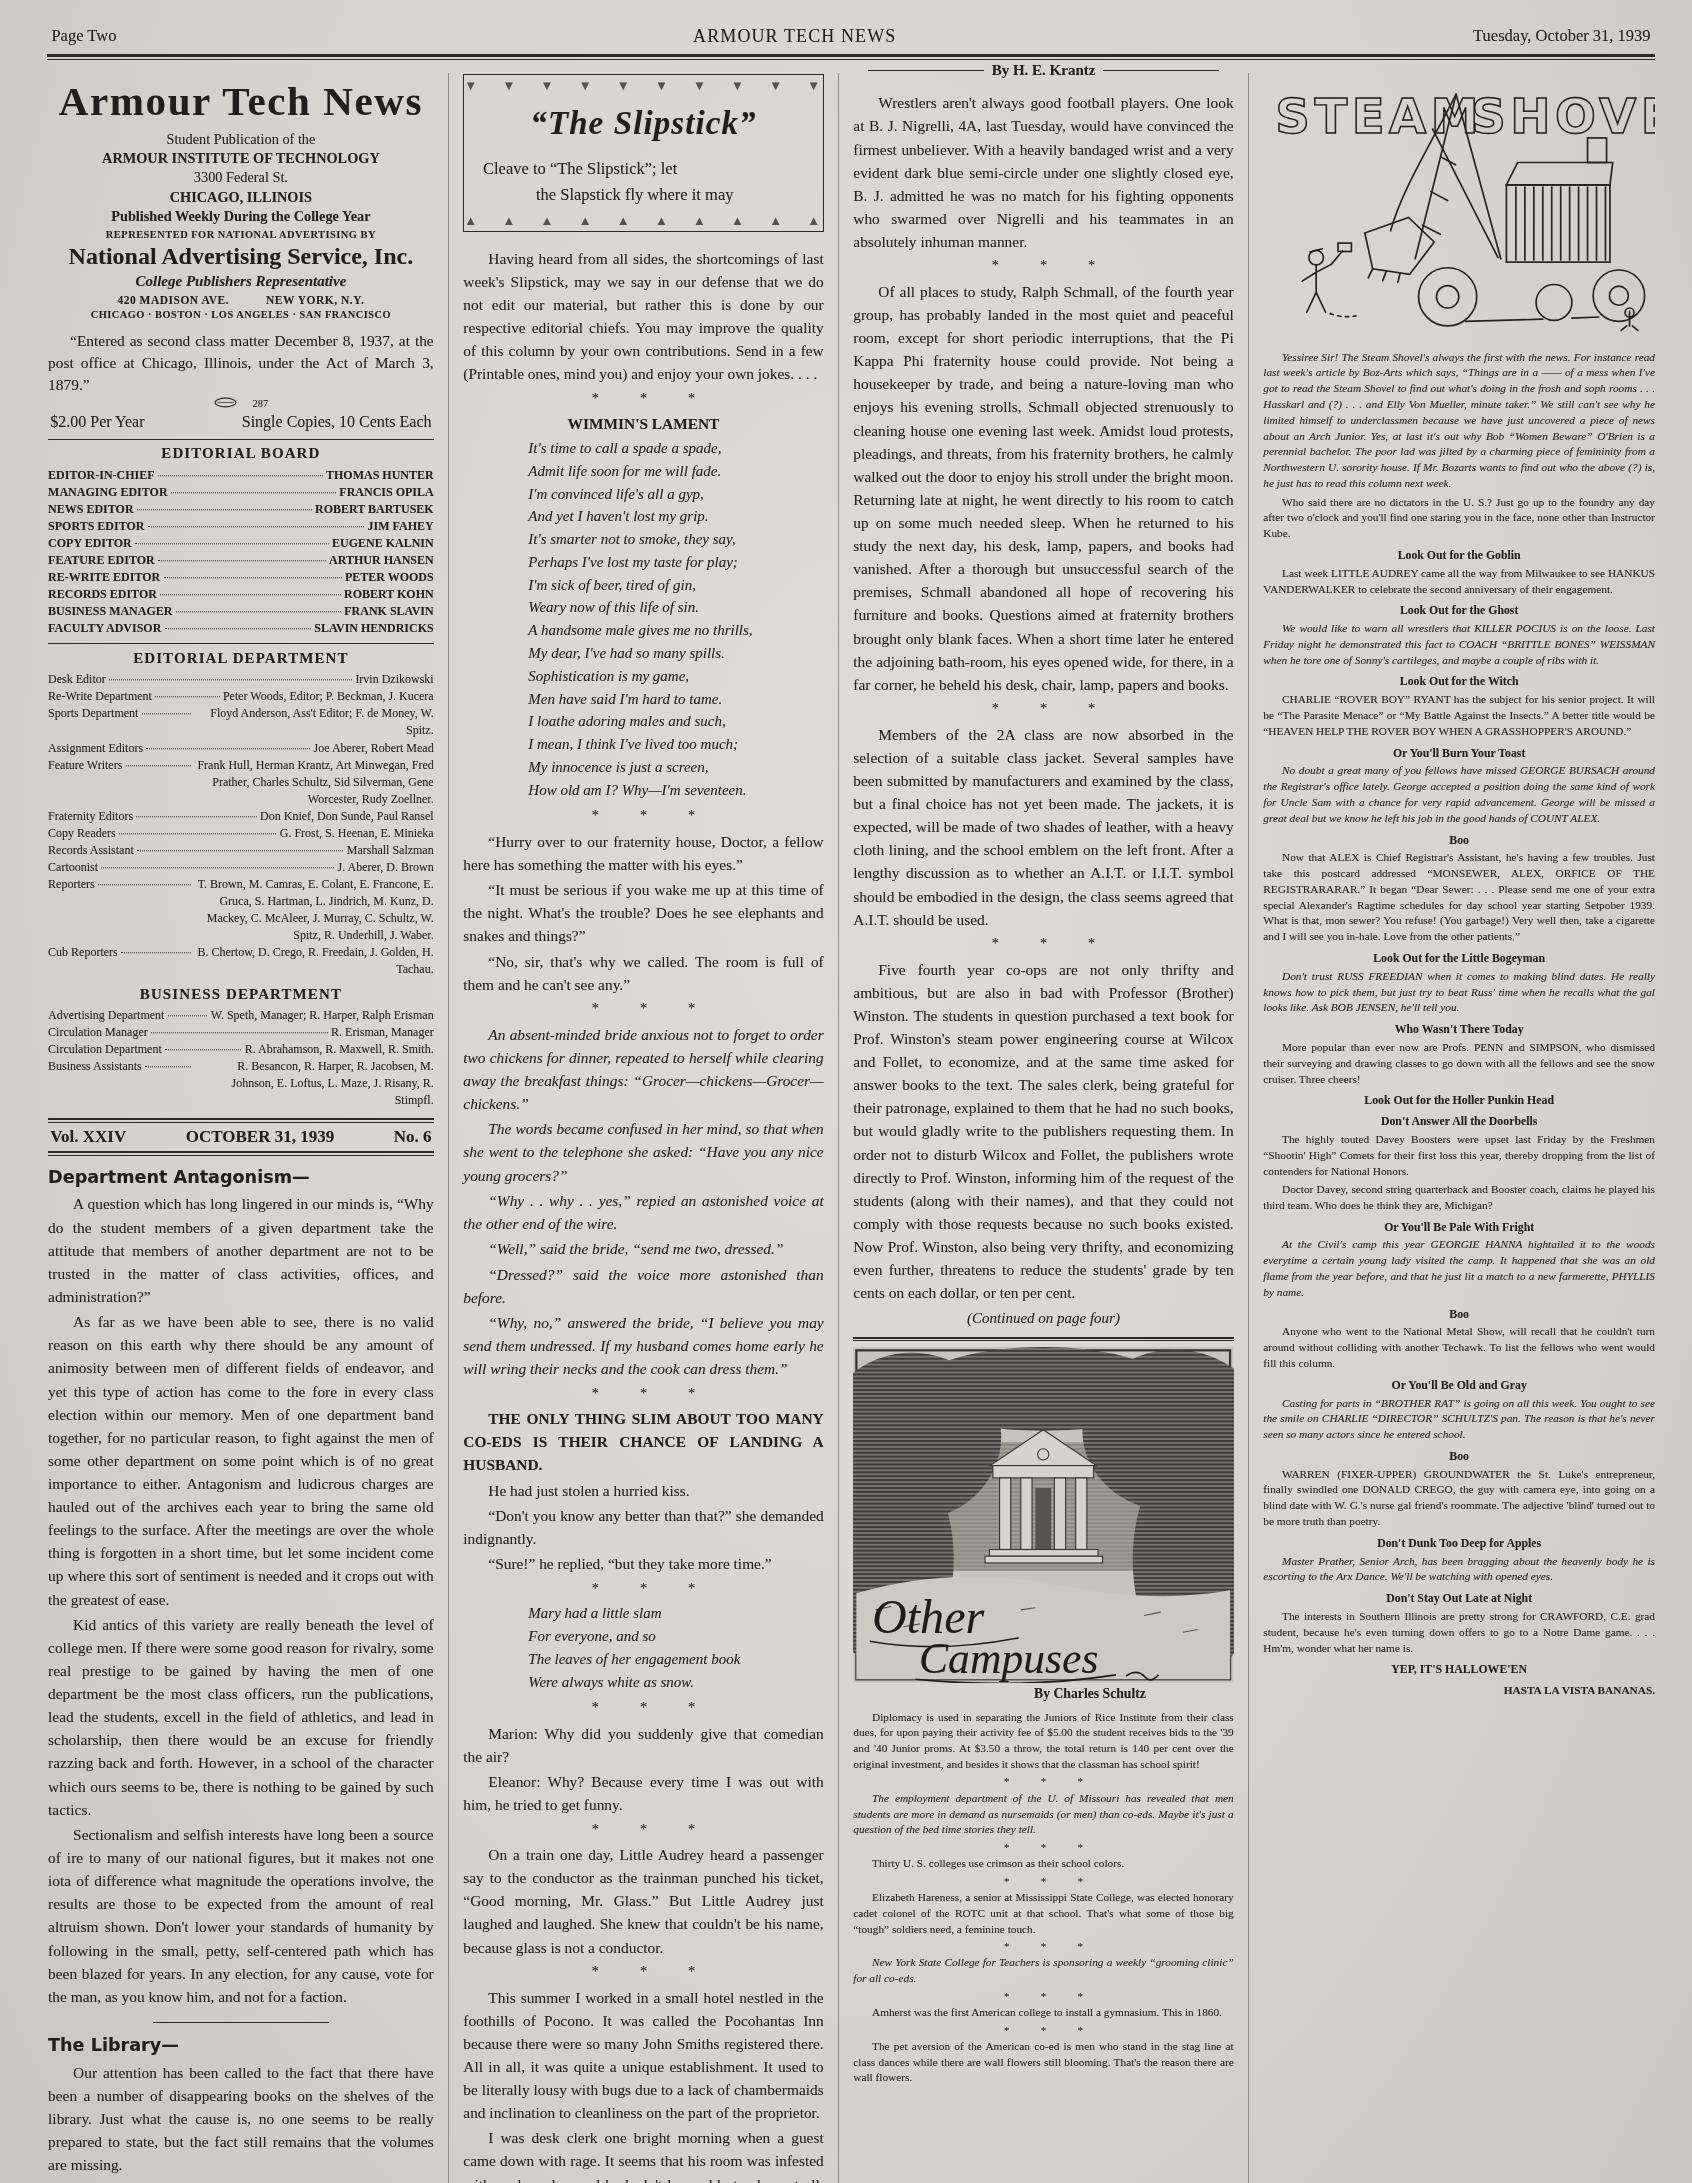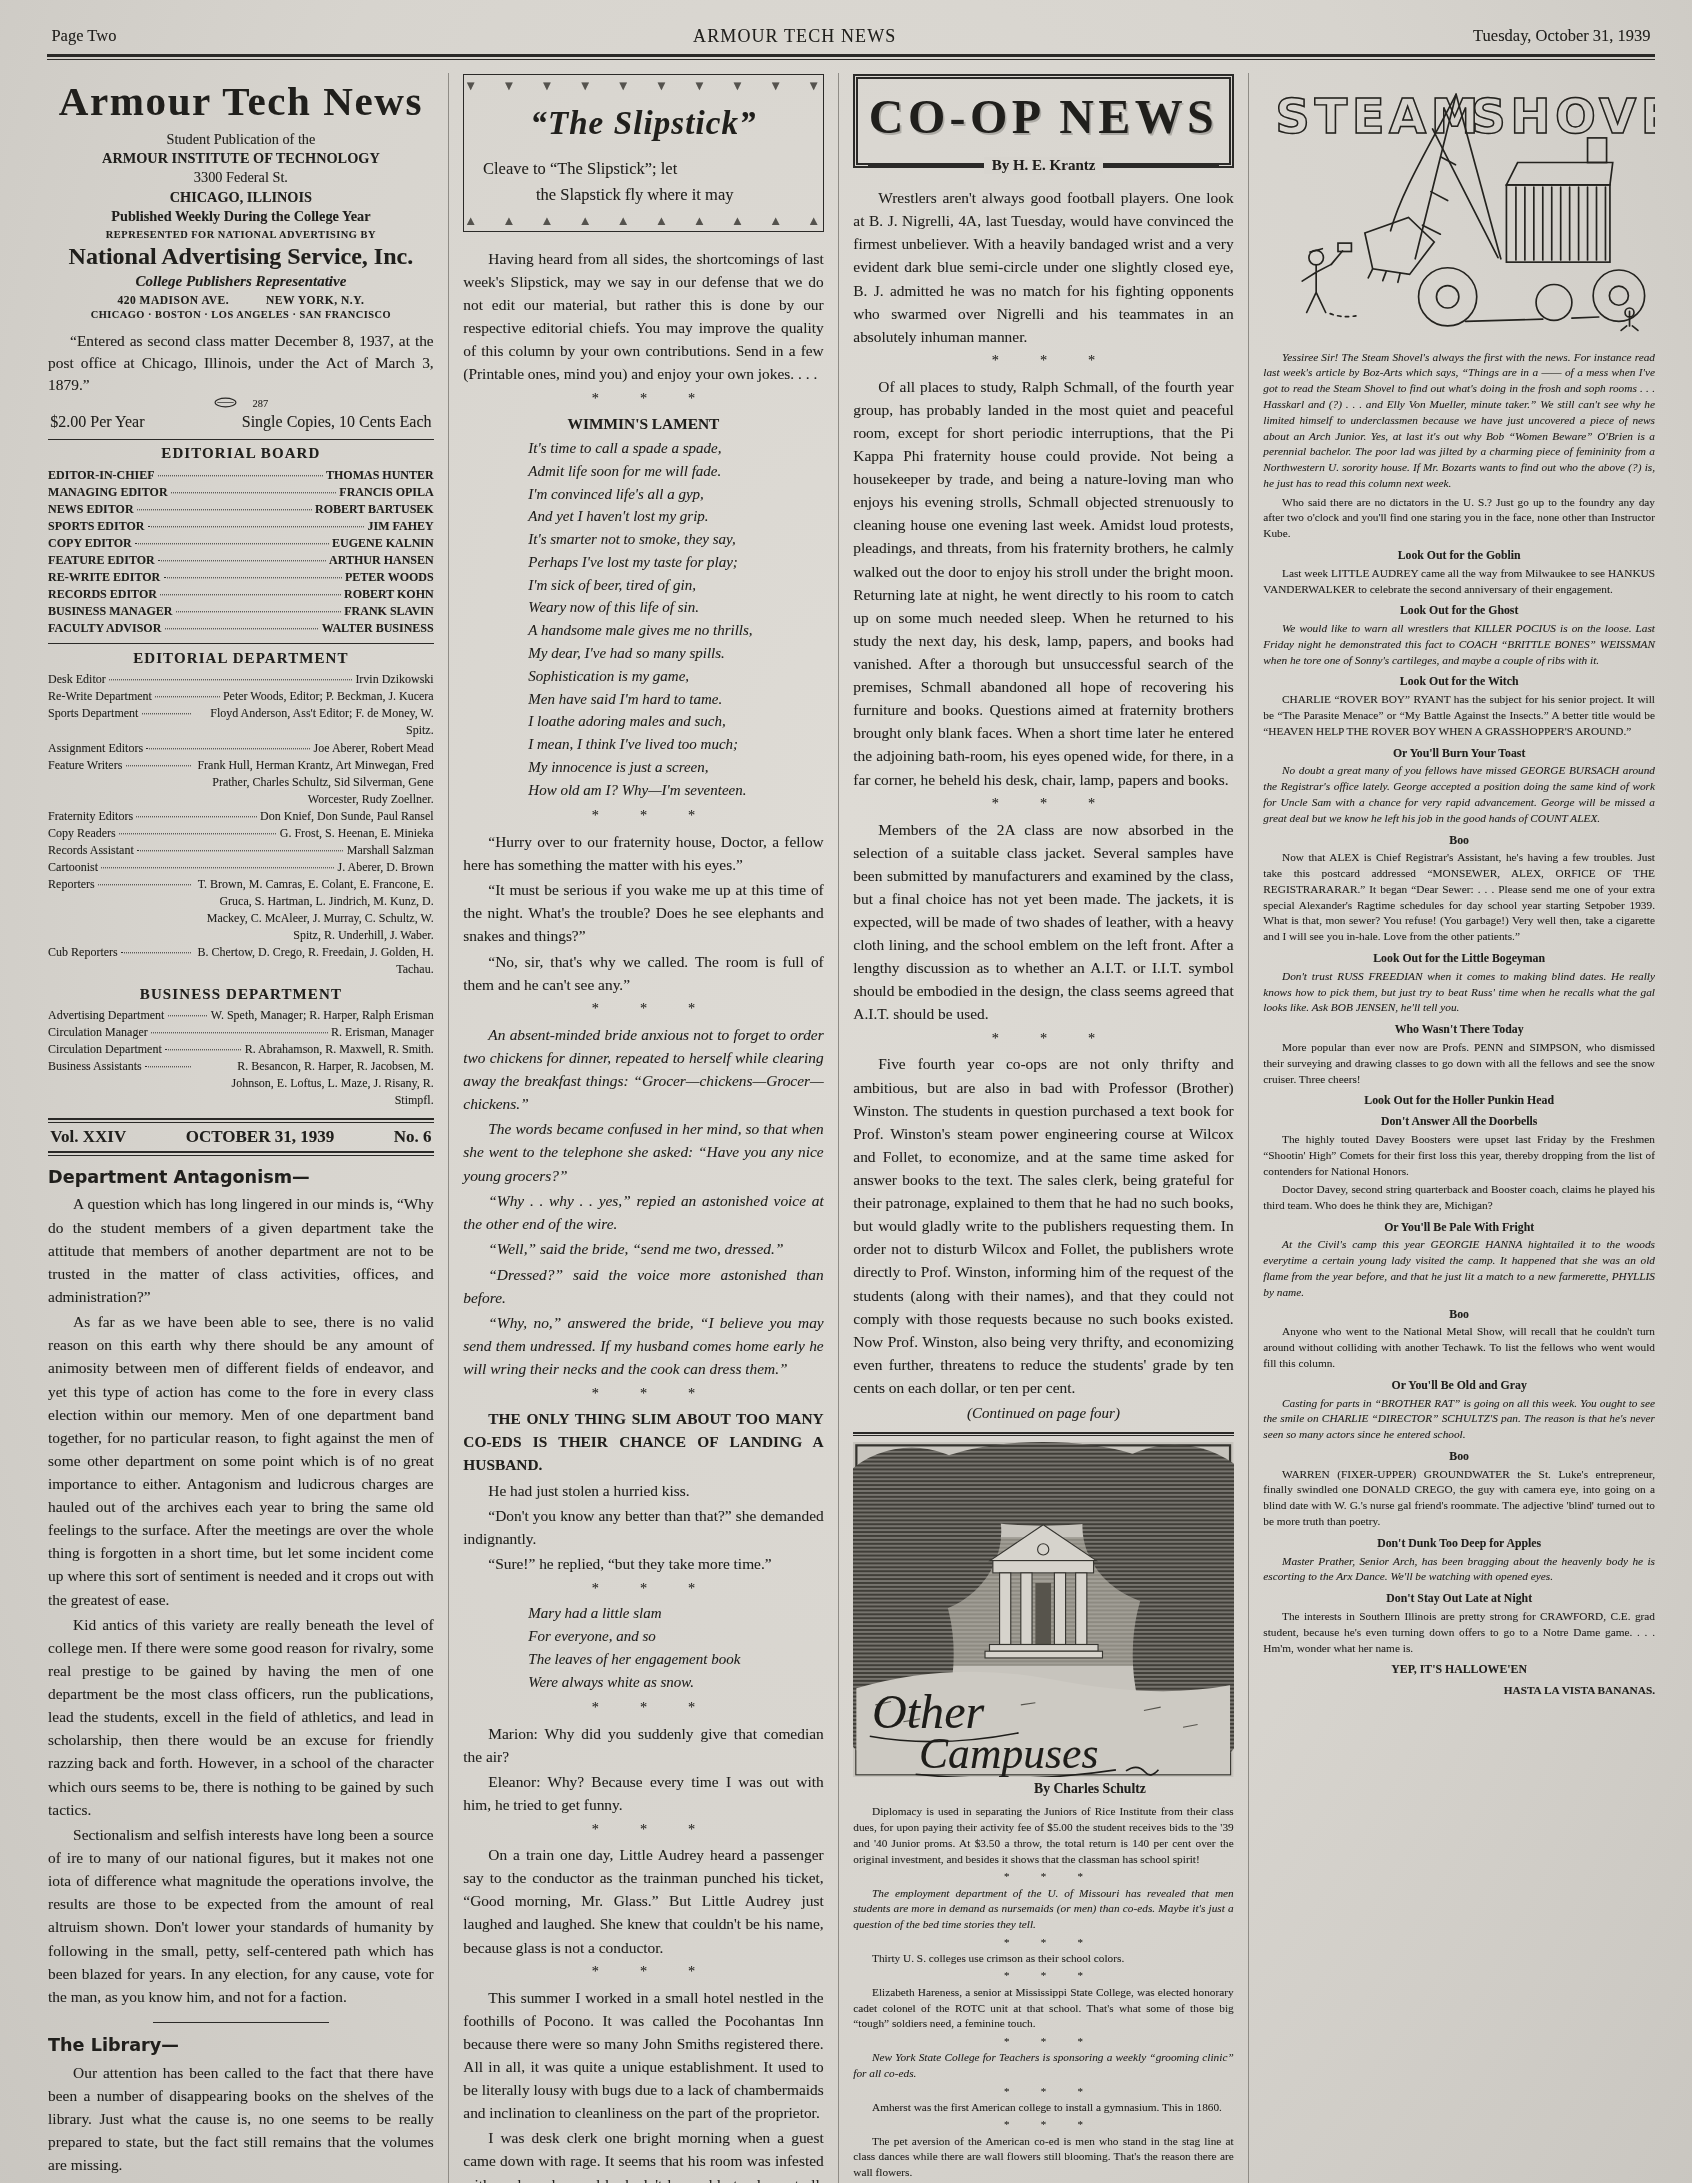--- a/index.html
+++ b/index.html
@@ -166,21 +166,21 @@
             <span class="val">ROBERT KOHN</span>
           </div>
           <div class="leader-row">
             <span class="lbl">BUSINESS MANAGER</span>
             <span class="dots"></span>
             <span class="val">FRANK SLAVIN</span>
           </div>
           <div class="leader-row">
             <span class="lbl">FACULTY ADVISOR</span>
             <span class="dots"></span>
-            <span class="val">WALTER BUSINESS</span>
+            <span class="val">SLAVIN HENDRICKS</span>
           </div>
         </div>
 
       <div class="rule-thin" style="margin-top:6.6px"></div>
       <div class="board-title">EDITORIAL DEPARTMENT</div>
       <div>
           <div class="leader-row">
             <span class="lbl">Desk Editor</span>
             <span class="dots"></span>
             <span class="val">Irvin Dzikowski</span>
@@ -344,23 +344,20 @@
           <div class="para">Eleanor: Why? Because every time I was out with him, he tried to get funny.</div>
           <div class="ast">* * *</div>
           <div class="para">On a train one day, Little Audrey heard a passenger say to the conductor as the trainman punched his ticket, “Good morning, Mr. Glass.” But Little Audrey just laughed and laughed. She knew that couldn't be his name, because glass is not a conductor.</div>
           <div class="ast">* * *</div>
           <div class="para">This summer I worked in a small hotel nestled in the foothills of Pocono. It was called the Pocohantas Inn because there were so many John Smiths registered there. All in all, it was quite a unique establishment. It used to be literally lousy with bugs due to a lack of chambermaids and inclination to cleanliness on the part of the proprietor.</div>
           <div class="para">I was desk clerk one bright morning when a guest came down with rage. It seems that his room was infested with cockroaches and he hadn't been able to sleep at all. Of course, I apologized profusely and offered to give him another room. He opened the guest book in order to register again when a lone cockroach sped across the page. That was the last straw.</div>
         </div>
     </section>
 
     <section class="col col3">
-      <div class="coop-box">
-        <div class="coop-title">CO-OP NEWS</div>
-      </div>
       <div class="coop-by">
         <span class="ln"></span>
         <span class="txt">By H. E. Krantz</span>
         <span class="ln"></span>
       </div>
       <div>
           <div class="para">Wrestlers aren't always good football players. One look at B. J. Nigrelli, 4A, last Tuesday, would have convinced the firmest unbeliever. With a heavily bandaged wrist and a very evident dark blue semi-circle under one slightly closed eye, B. J. admitted he was no match for his fighting opponents who swarmed over Nigrelli and his teammates in an absolutely inhuman manner.</div>
           <div class="ast">* * *</div>
           <div class="para">Of all places to study, Ralph Schmall, of the fourth year group, has probably landed in the most quiet and peaceful room, except for short periodic interruptions, that the Pi Kappa Phi fraternity house could provide. Not being a housekeeper by trade, and being a nature-loving man who enjoys his evening strolls, Schmall objected strenuously to cleaning house one evening last week. Amidst loud protests, pleadings, and threats, from his fraternity brothers, he calmly walked out the door to enjoy his stroll under the bright moon. Returning late at night, he went directly to his room to catch up on some much needed sleep. When he returned to his study the next day, his desk, lamp, papers, and books had vanished. After a thorough but unsuccessful search of the premises, Schmall abandoned all hope of recovering his furniture and books. Questions aimed at fraternity brothers brought only blank faces. When a short time later he entered the adjoining bath-room, his eyes opened wide, for there, in a far corner, he beheld his desk, chair, lamp, papers and books.</div>
           <div class="ast">* * *</div>

